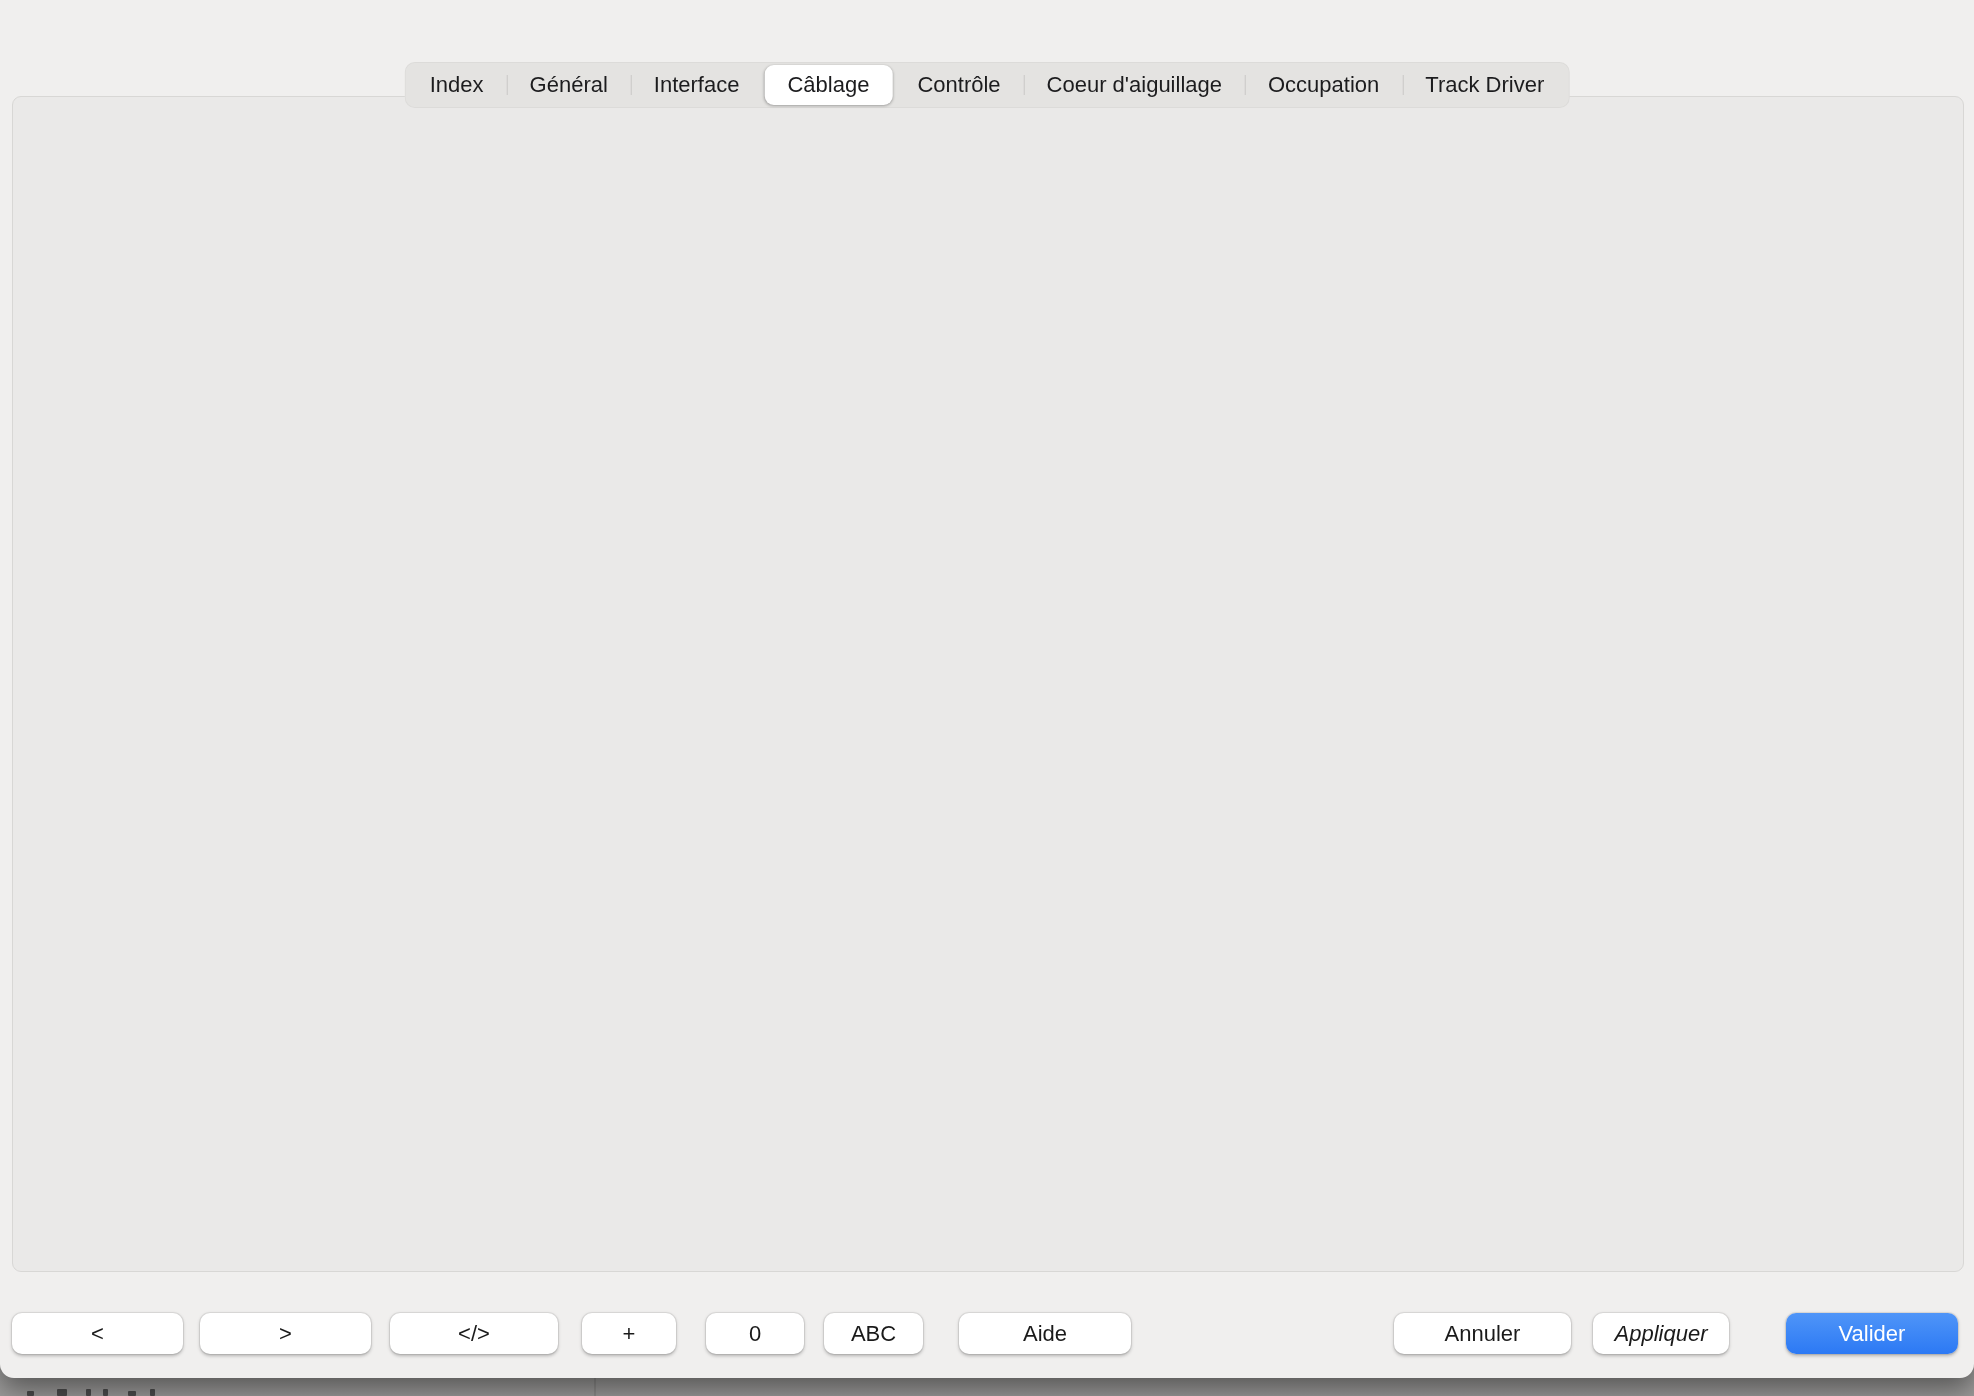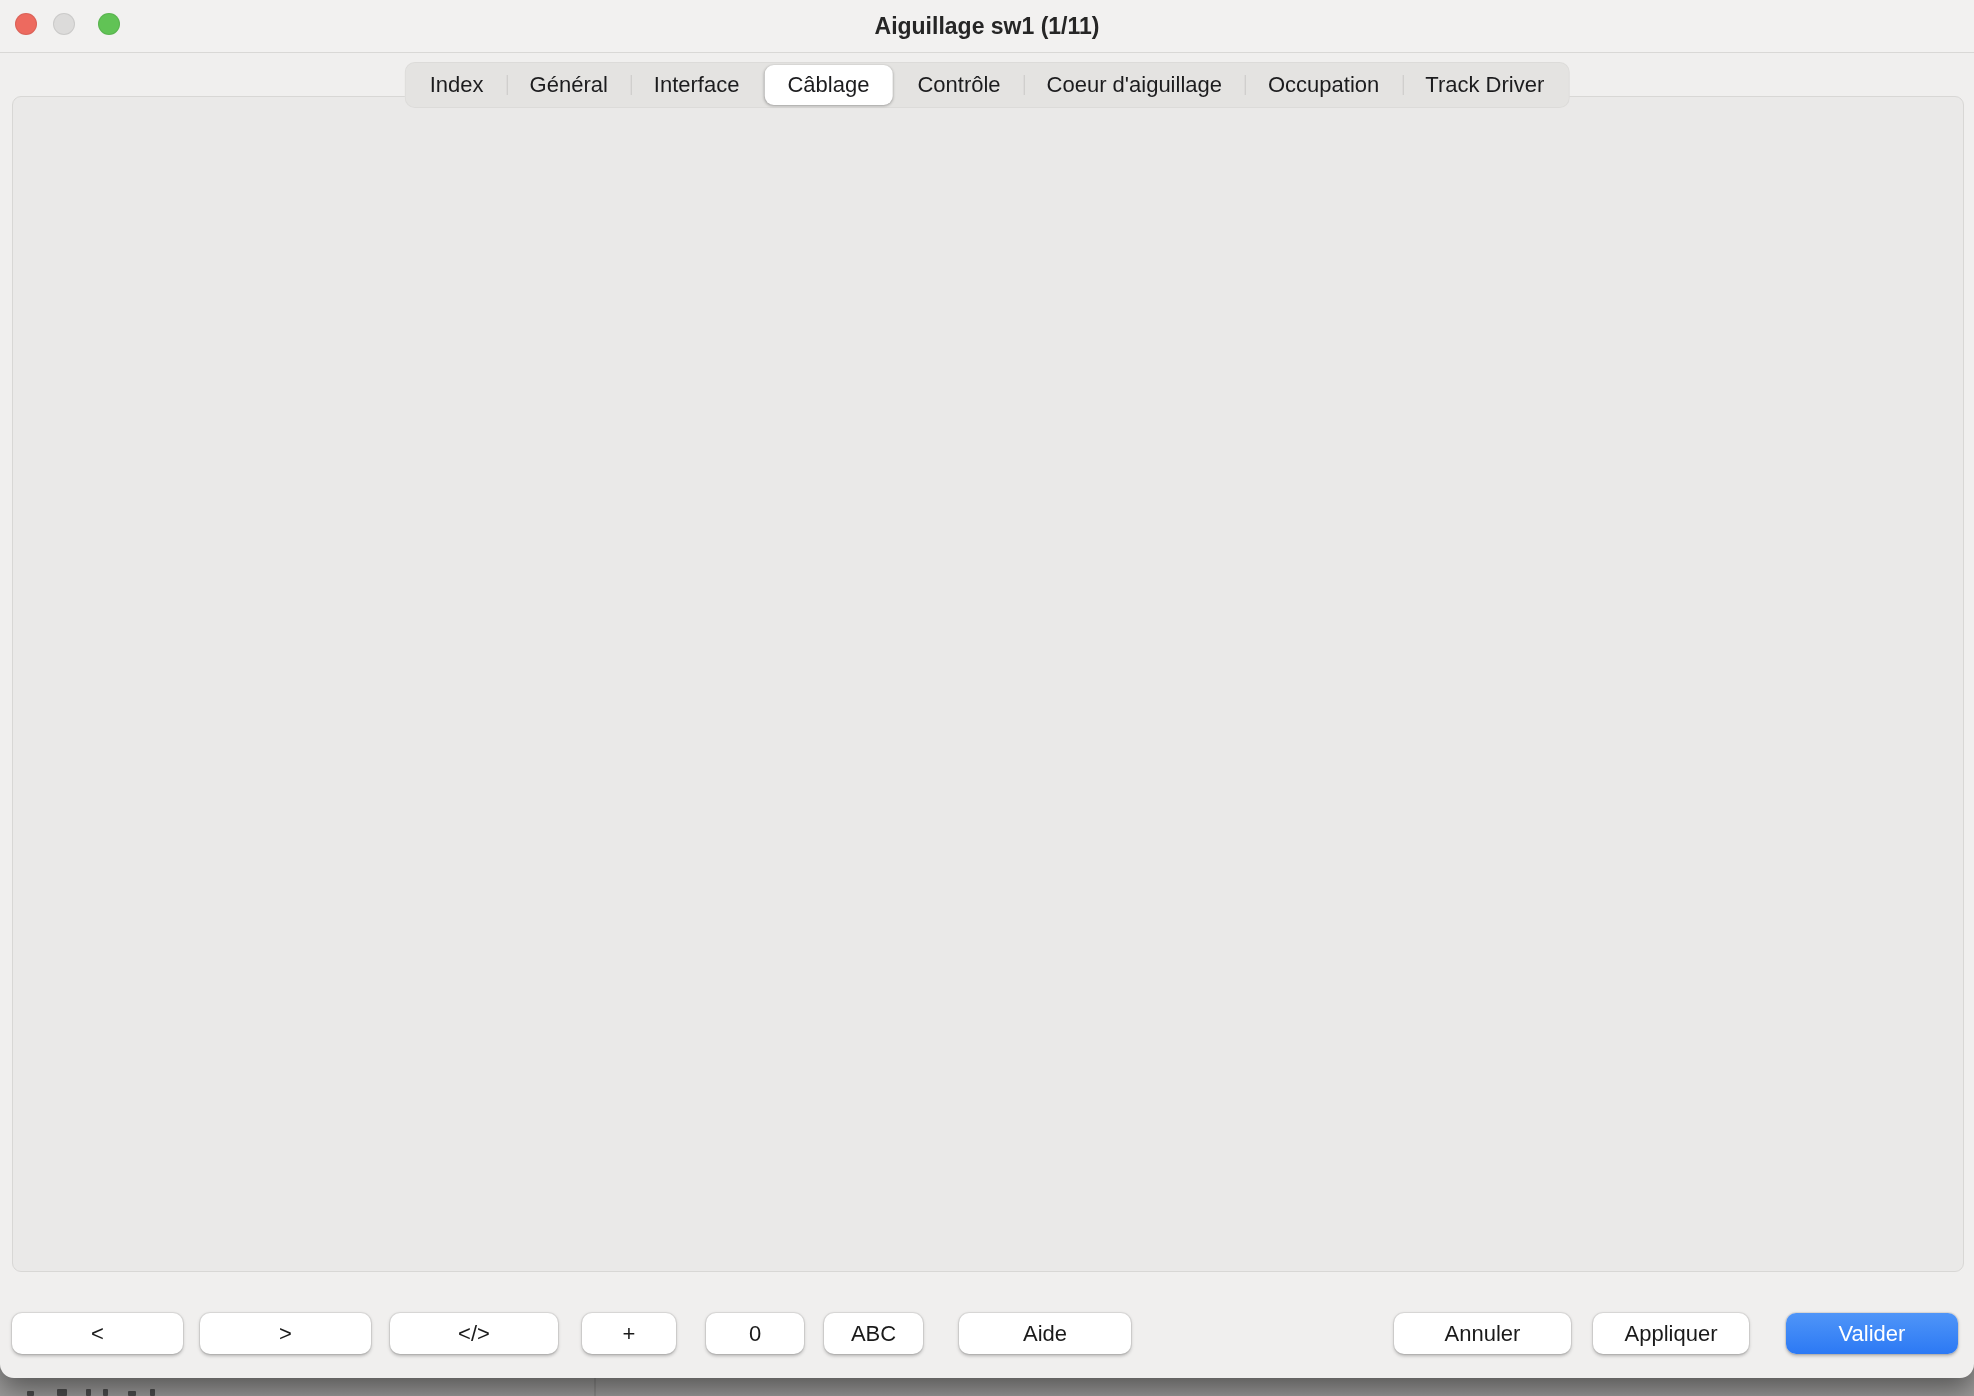--- a/index.html
+++ b/index.html
@@ -91,26 +91,20 @@
   <div class="bg-divider abs" style="left:594px;"></div>
   <div class="bg-frag" style="left:27px;top:1391px;width:7px;height:5px;"></div>
   <div class="bg-frag" style="left:57px;top:1389px;width:10px;height:7px;"></div>
   <div class="bg-frag" style="left:86px;top:1389px;width:5px;height:7px;"></div>
   <div class="bg-frag" style="left:103px;top:1389px;width:5px;height:7px;"></div>
   <div class="bg-frag" style="left:128px;top:1391px;width:8px;height:5px;"></div>
   <div class="bg-frag" style="left:150px;top:1389px;width:5px;height:7px;"></div>
 
   <div class="dialog">
 
-    <div class="titlebar">
-      <span class="tl red"></span>
-      <span class="tl gray"></span>
-      <span class="tl green"></span>
-      <div class="title">Aiguillage sw1 (1/11)</div>
-    </div>
 
     <div class="panel"></div>
 
     <div class="tabbar">
       <div class="tab">Index</div>
       <div class="tab">Général</div>
       <div class="tab">Interface</div>
       <div class="tab sel">Câblage</div>
       <div class="tab">Contrôle</div>
       <div class="tab">Coeur d'aiguillage</div>
@@ -321,16 +315,16 @@
     </div>
 
     <div class="btn" style="left:12px;width:171px;">&lt;</div>
     <div class="btn" style="left:200px;width:171px;">&gt;</div>
     <div class="btn" style="left:390px;width:168px;">&lt;/&gt;</div>
     <div class="btn" style="left:582px;width:94px;">+</div>
     <div class="btn" style="left:706px;width:98px;">0</div>
     <div class="btn" style="left:824px;width:99px;">ABC</div>
     <div class="btn" style="left:959px;width:172px;">Aide</div>
     <div class="btn" style="left:1394px;width:177px;">Annuler</div>
-    <div class="btn" style="left:1593px;width:156px;">Appliquer</div>
+    <div class="btn" style="left:1593px;width:136px;font-style:italic;">Appliquer</div>
     <div class="btn primary" style="left:1786px;width:172px;">Valider</div>
   </div>
 </div>
 
 </body></html>

